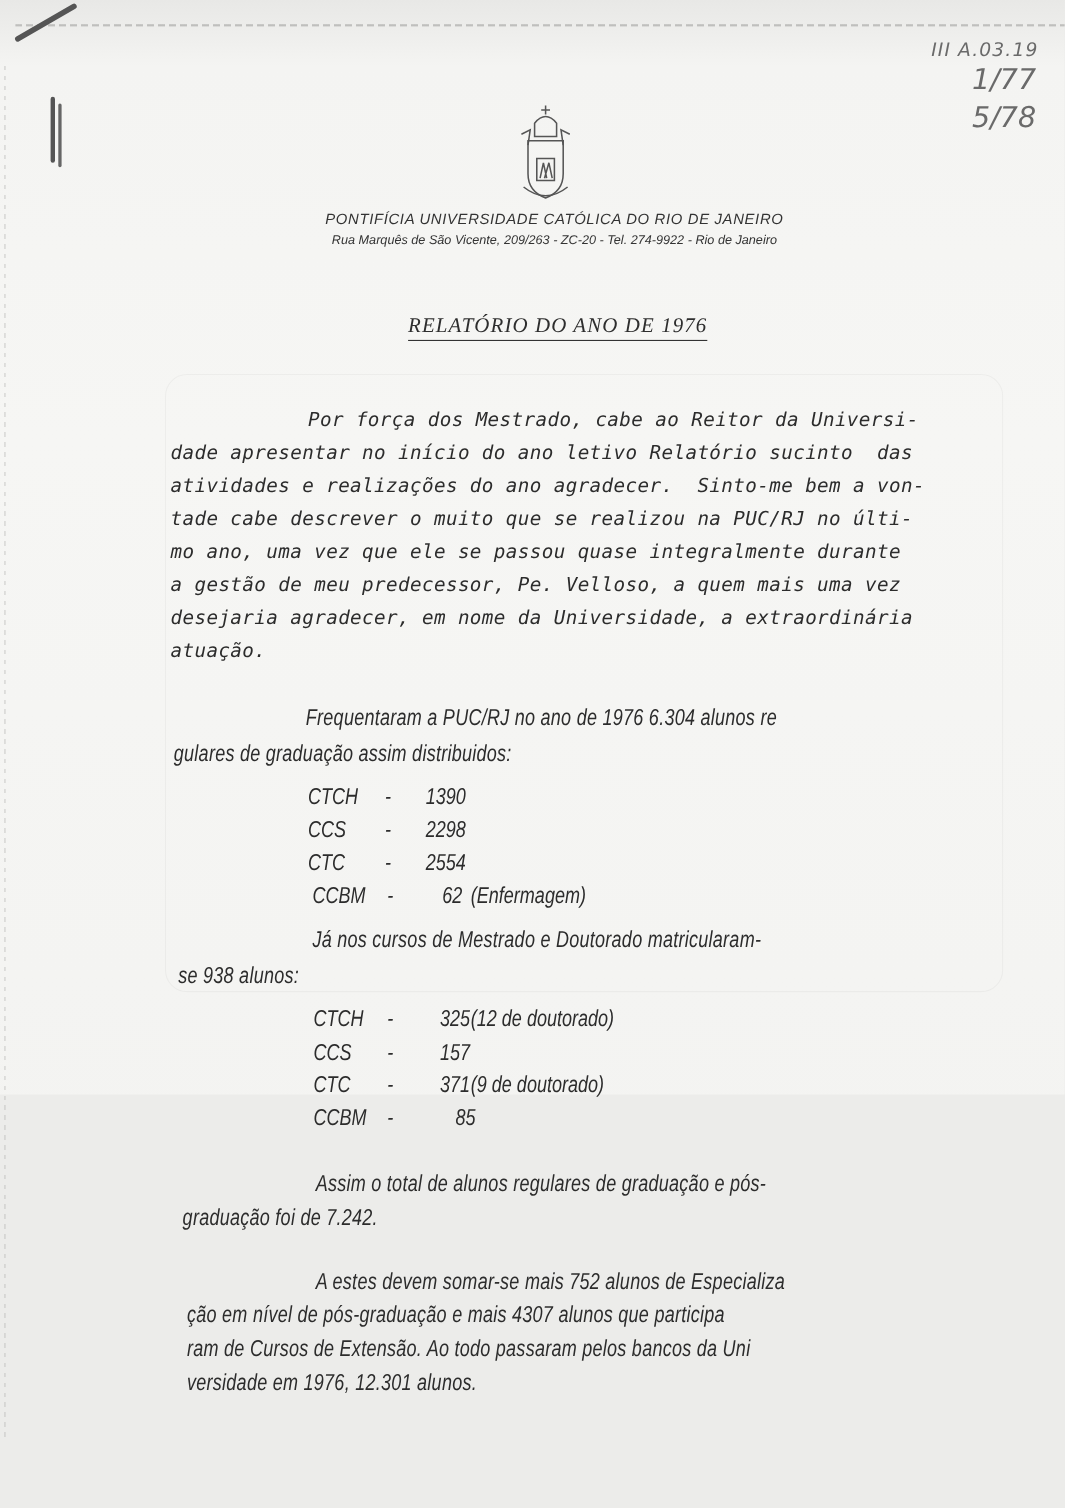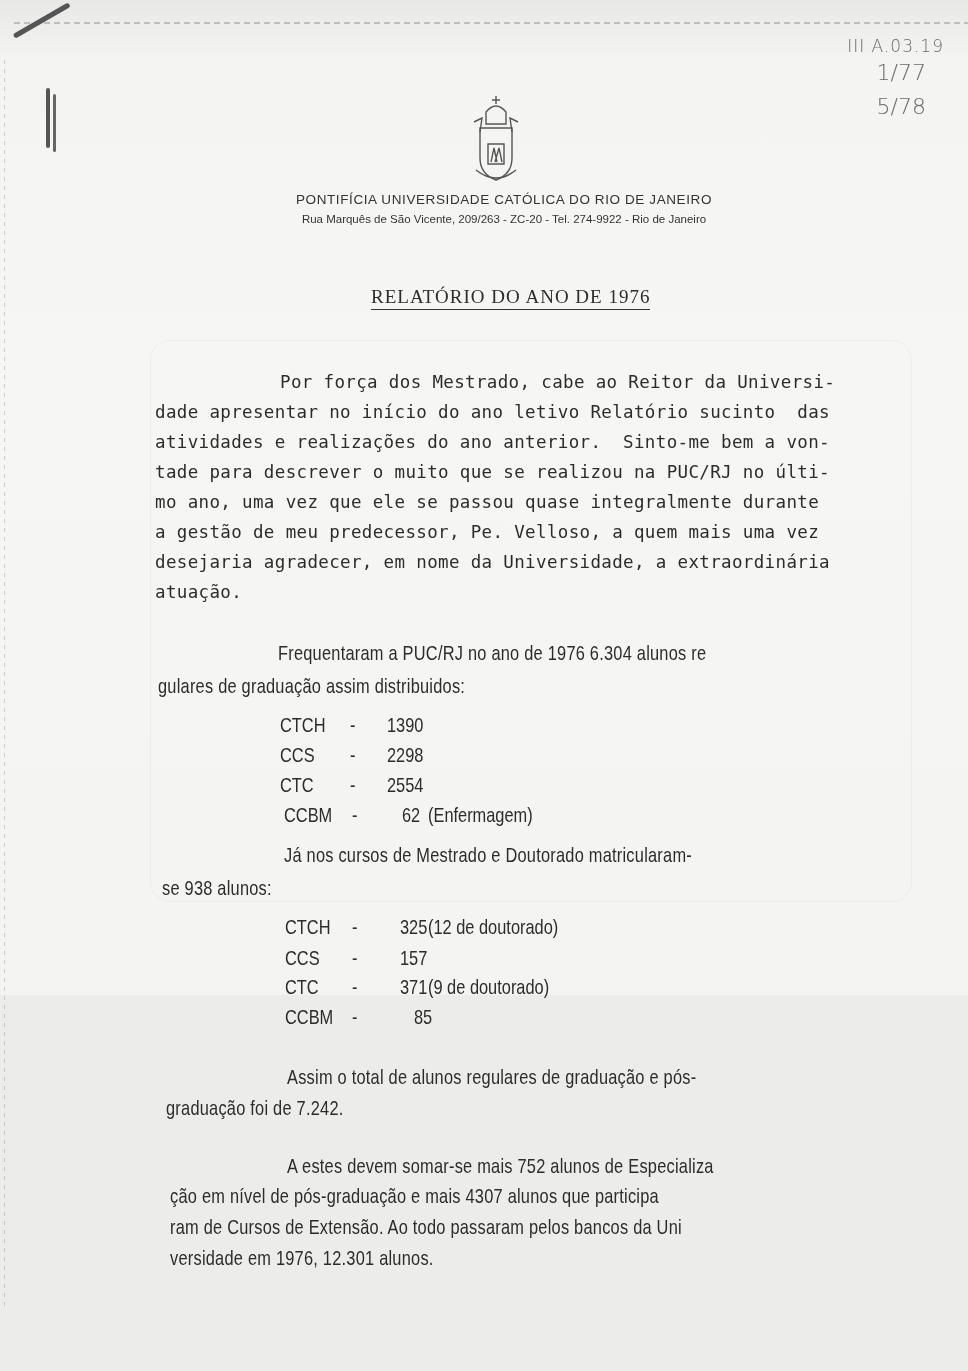--- a/index.html
+++ b/index.html
@@ -6,20 +6,21 @@
   body {
     width: 968px; height: 1371px; overflow: hidden;
     background: #ececea;
     position: relative;
     font-family: "DejaVu Sans Mono", "Liberation Mono", monospace;
     color: #2a2a2a;
   }
   .page {
     position: absolute; left: 0; top: 0; width: 968px; height: 995px;
     background: linear-gradient(180deg, #e8e8e6 0px, #f4f4f2 60px, #f6f6f4 400px, #f2f2f0 1371px);
+    font-style: italic;
   }
   .top-edge {
     position: absolute; left: 14px; right: 0; top: 22px; height: 2px;
     background: repeating-linear-gradient(90deg, #9a9a98 0 6px, transparent 6px 10px);
     opacity: .55;
   }
   .left-edge {
     position: absolute; left: 4px; top: 60px; width: 1px; height: 1250px;
     background: repeating-linear-gradient(180deg, #b0b0ae 0 4px, transparent 4px 9px);
     opacity: .6;
@@ -29,21 +30,21 @@
     background: #555; border-radius: 3px; transform: rotate(-30deg); transform-origin: left center;
   }
   .staple-v1 { position: absolute; left: 46px; top: 88px; width: 4px; height: 60px; background: #555; border-radius: 2px; }
   .staple-v2 { position: absolute; left: 53px; top: 94px; width: 3px; height: 58px; background: #666; border-radius: 2px; }
 
   .handwriting {
     position: absolute; right: 24px; top: 36px; text-align: right;
     font-family: "DejaVu Sans", sans-serif; color: #6a6a6a; font-weight: 300;
   }
   .hw-code { font-size: 17px; letter-spacing: 1px; }
-  .hw-line { font-size: 22px; line-height: 34px; margin-right: 18px; }
+  .hw-line { font-size: 26px; line-height: 34px; margin-right: 2px; }
 
   .crest { position: absolute; left: 466px; top: 92px; width: 60px; height: 96px; }
 
   .letterhead {
     position: absolute; left: 0; width: 968px; text-align: center;
     font-family: "Liberation Sans", sans-serif; color: #333;
   }
   .lh-name { top: 192px; font-size: 13.5px; letter-spacing: .6px; left: 20px; }
   .lh-addr { top: 213px; font-size: 11.5px; left: 20px; }
 
@@ -102,22 +103,22 @@
   <div class="letterhead lh-name">PONTIFÍCIA UNIVERSIDADE CATÓLICA DO RIO DE JANEIRO</div>
   <div class="letterhead lh-addr">Rua Marquês de São Vicente, 209/263 - ZC-20 - Tel. 274-9922 - Rio de Janeiro</div>
 
   <div class="bleed" style="left:150px; top:340px; width:760px; height:560px; border:1px solid rgba(0,0,0,.6); border-radius:20px;"></div>
 
   <div class="doc-title">RELATÓRIO DO ANO DE 1976</div>
 
   <div>
     <div class="line" style="left:280px; top:372px;">Por força dos Mestrado, cabe ao Reitor da Universi-</div>
     <div class="line" style="left:155px; top:402px;">dade apresentar no início do ano letivo Relatório sucinto  das</div>
-    <div class="line" style="left:155px; top:432px;">atividades e realizações do ano anterior.  Sinto-me bem a von-</div>
-    <div class="line" style="left:155px; top:462px;">tade para descrever o muito que se realizou na PUC/RJ no últi-</div>
+    <div class="line" style="left:155px; top:432px;">atividades e realizações do ano agradecer.  Sinto-me bem a von-</div>
+    <div class="line" style="left:155px; top:462px;">tade cabe descrever o muito que se realizou na PUC/RJ no últi-</div>
     <div class="line" style="left:155px; top:492px;">mo ano, uma vez que ele se passou quase integralmente durante</div>
     <div class="line" style="left:155px; top:522px;">a gestão de meu predecessor, Pe. Velloso, a quem mais uma vez</div>
     <div class="line" style="left:155px; top:552px;">desejaria agradecer, em nome da Universidade, a extraordinária</div>
     <div class="line" style="left:155px; top:582px;">atuação.</div>
   </div>
 
   <div>
     <div class="line condensed" style="left:278px; top:641px;">Frequentaram a PUC/RJ no ano de 1976 6.304 alunos re</div>
     <div class="line condensed" style="left:158px; top:674px;">gulares de graduação assim distribuidos:</div>
   </div>

